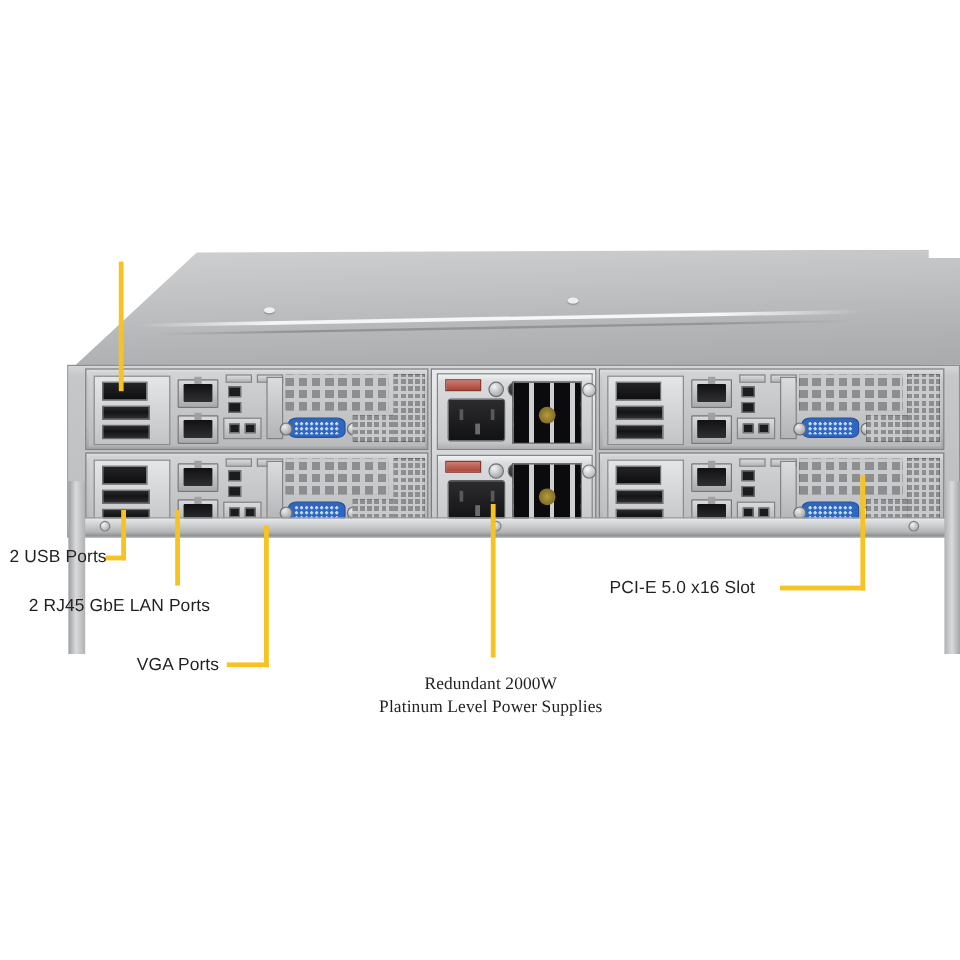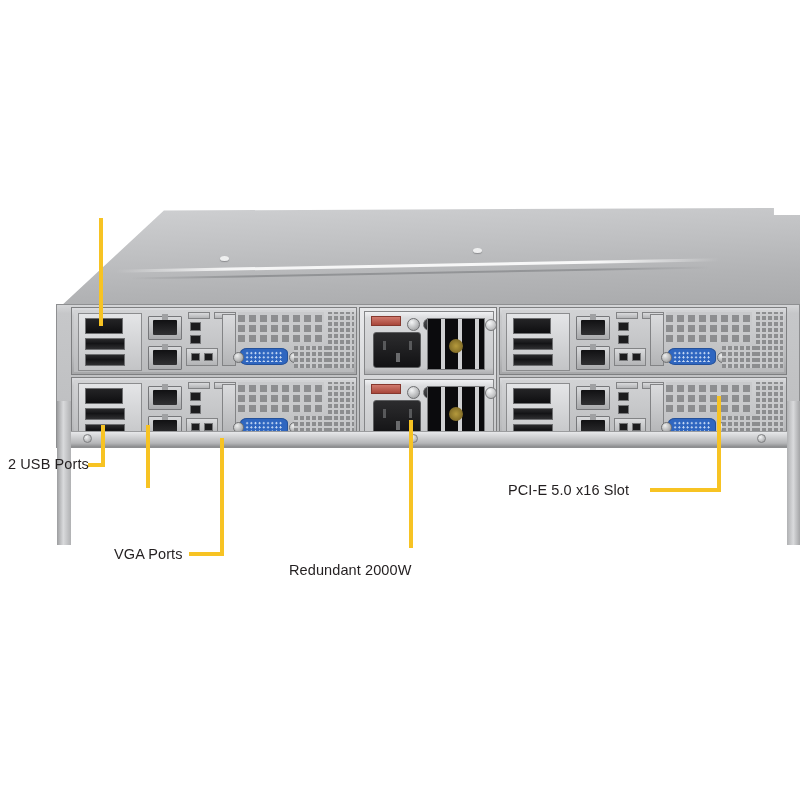--- a/index.html
+++ b/index.html
@@ -4,21 +4,21 @@
 <title>Server Rear View Callout Diagram</title>
 <style>
   html,body{margin:0;padding:0;background:#ffffff;}
   body{width:800px;height:800px;overflow:hidden;
        font-family:"Liberation Sans","DejaVu Sans",sans-serif;}
   #stage{position:relative;width:800px;height:800px;background:#fff;}
 
   
   .callout{position:absolute;color:#231f20;font-size:14.5px;line-height:1.32;
            white-space:pre;letter-spacing:.1px;}
-  .callout.c-center{white-space:normal;text-align:left;}
+  .callout.c-center{white-space:normal;text-align:center;font-family:Liberation Serif, serif;}
 
   
   .lead{position:absolute;background:#f7c323;}
   .lead.v{width:4px;}
   .lead.h{height:4px;}
 
   
   #chassis{position:absolute;left:56px;top:208px;width:744px;height:248px;}
 
   
@@ -295,22 +295,24 @@
   <div class="lead h" style="left:189px;top:552px;width:35px;"></div>
 
   <div class="lead v" style="left:409px;top:420px;height:128px;"></div>
 
   <div class="lead v" style="left:717px;top:396px;height:96px;"></div>
   <div class="lead h" style="left:650px;top:488px;width:71px;"></div>
 
 
   <div class="callout" style="left:8px;top:455px;">2 USB Ports</div>
 
+  <div class="callout" style="left:24px;top:496px;">2 RJ45 GbE LAN Ports</div>
 
   <div class="callout" style="left:114px;top:545px;">VGA Ports</div>
 
   <div class="callout c-center" style="left:289px;top:561px;width:240px;">
     <span>Redundant 2000W</span><br>
+    <span>Platinum Level Power Supplies</span>
   </div>
 
   <div class="callout" style="left:508px;top:481px;">PCI-E 5.0 x16 Slot</div>
 
 </div>
 
 </body></html>

